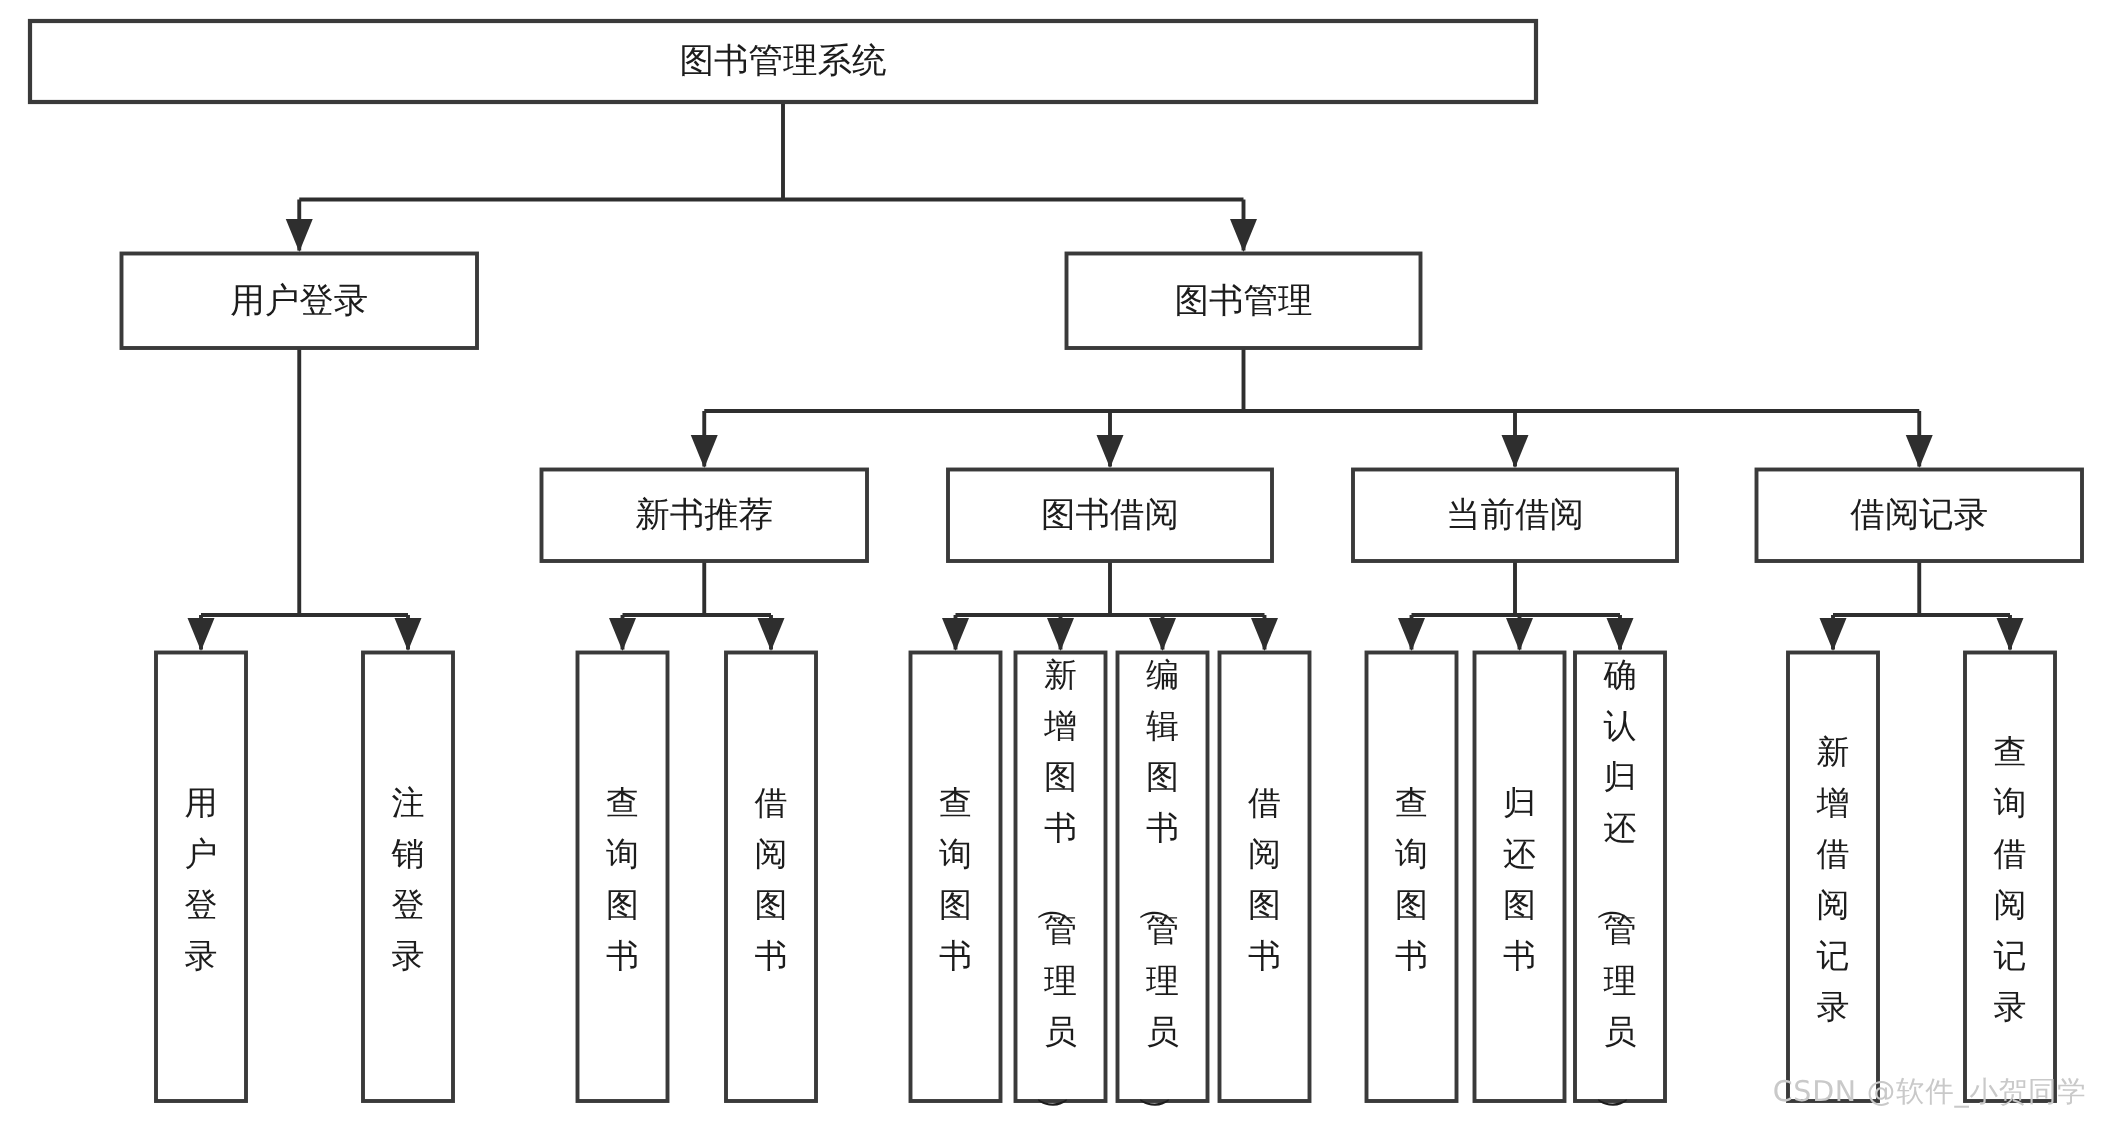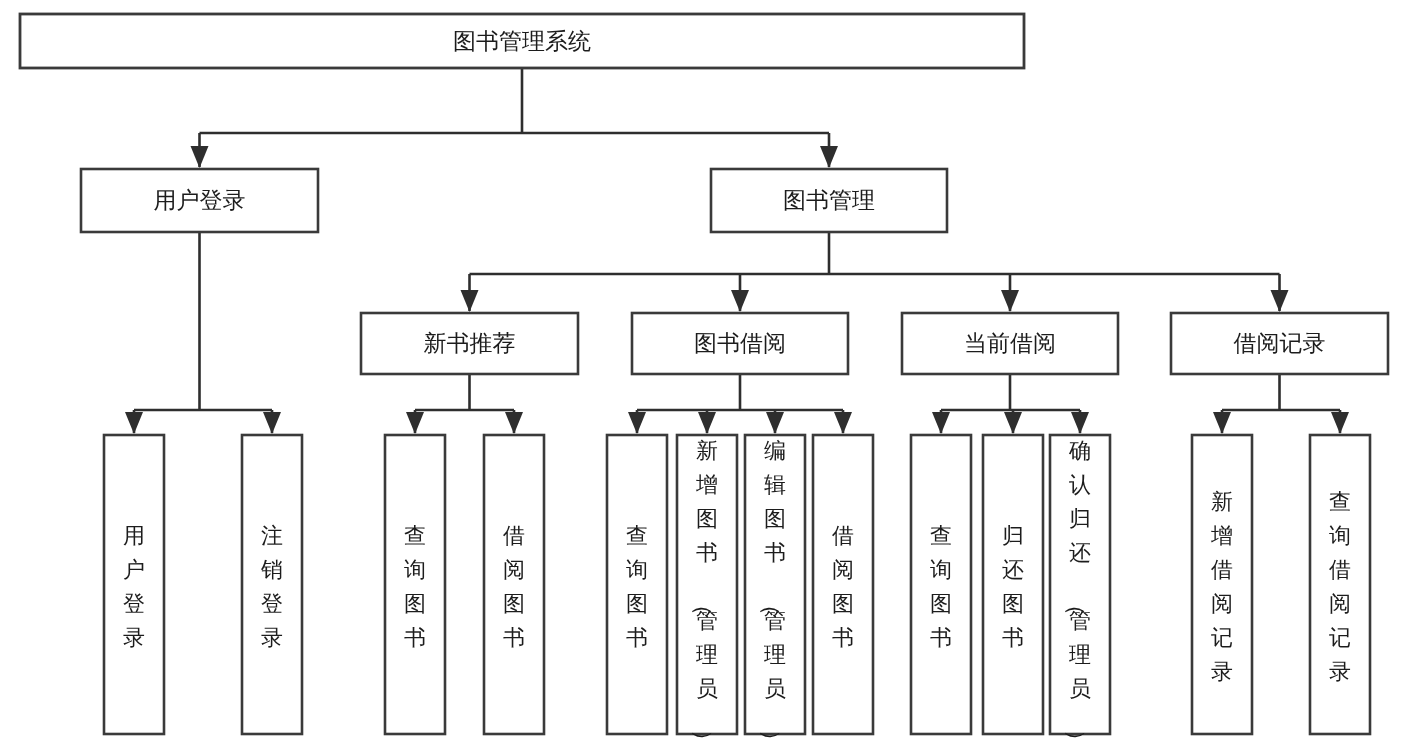--- a/index.html
+++ b/index.html
@@ -223,14 +223,15 @@
           <text x="1222" y="508.5" class="node-label-v"><tspan x="1222" dy="0">新</tspan><tspan x="1222" dy="34">增</tspan><tspan x="1222" dy="34">借</tspan><tspan x="1222" dy="34">阅</tspan><tspan x="1222" dy="34">记</tspan><tspan x="1222" dy="34">录</tspan></text>
         </g>
         <g>
           <rect x="1310" y="435" width="60" height="299" class="node-box"></rect>
           <text x="1340" y="508.5" class="node-label-v"><tspan x="1340" dy="0">查</tspan><tspan x="1340" dy="34">询</tspan><tspan x="1340" dy="34">借</tspan><tspan x="1340" dy="34">阅</tspan><tspan x="1340" dy="34">记</tspan><tspan x="1340" dy="34">录</tspan></text>
         </g>
       </g>
 
   </svg>
 
+  <div class="watermark-text">CSDN @软件_小贺同学</div>
 
 </div>
 
 </body></html>

